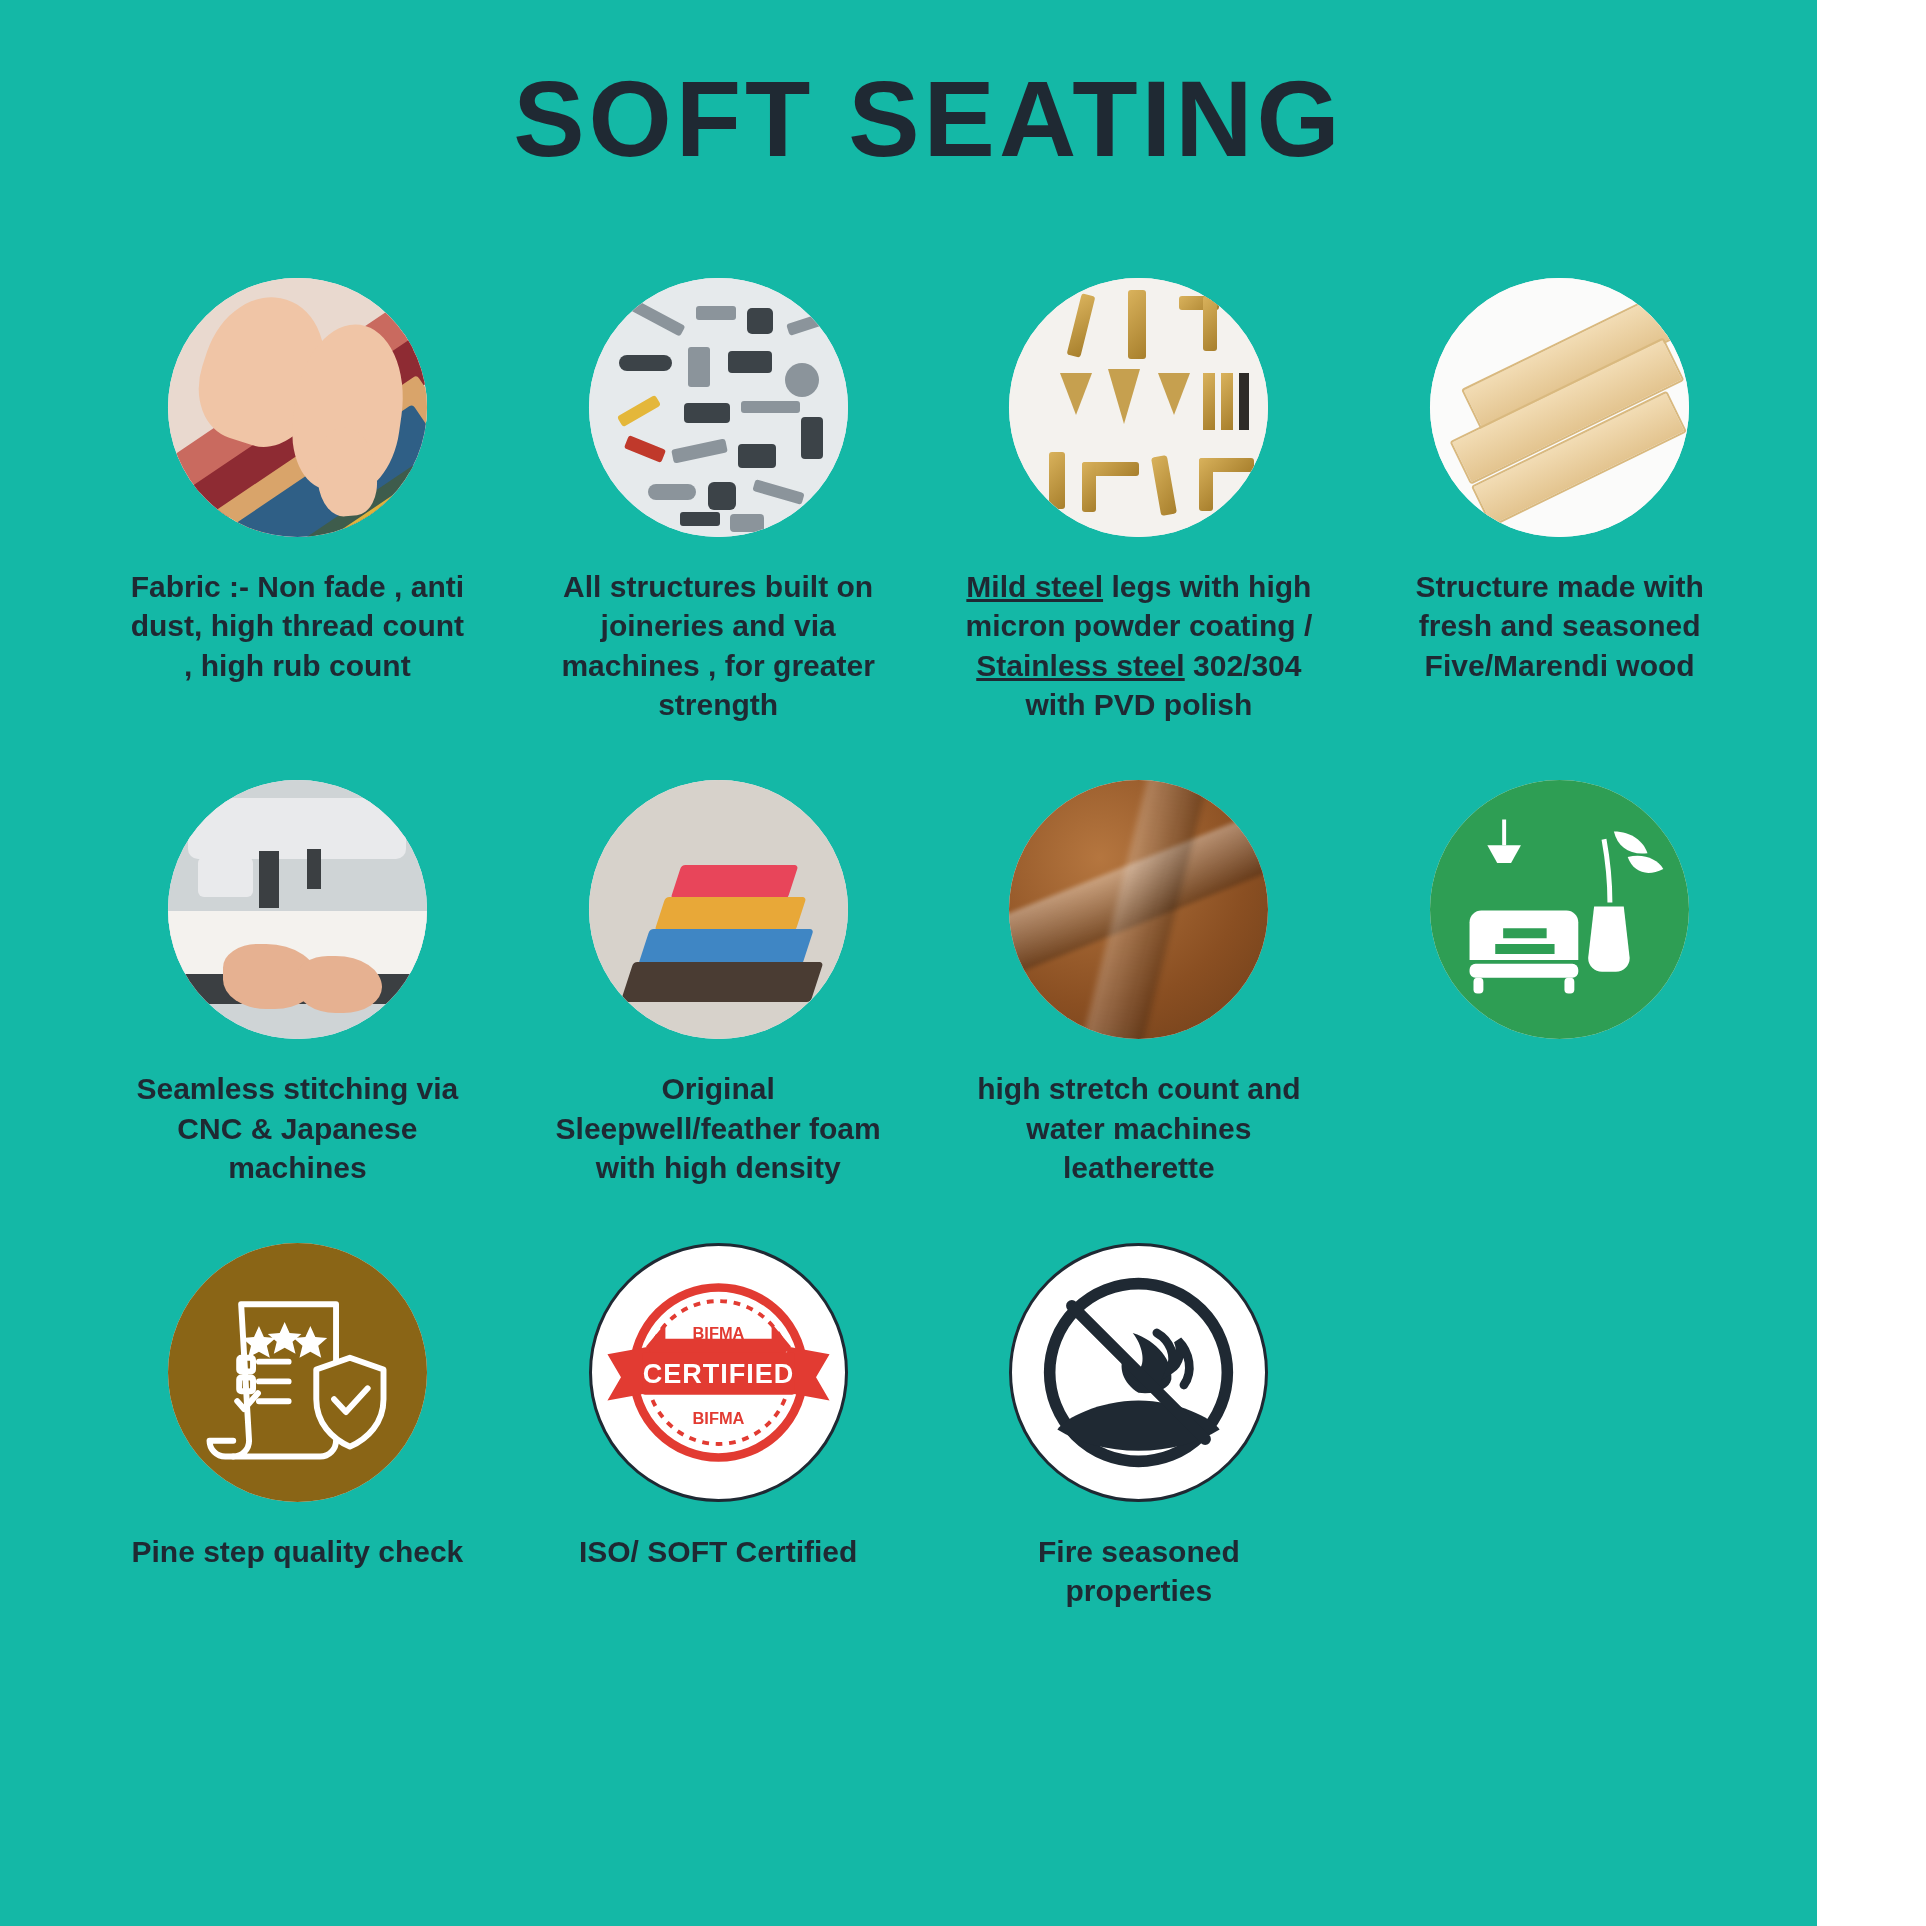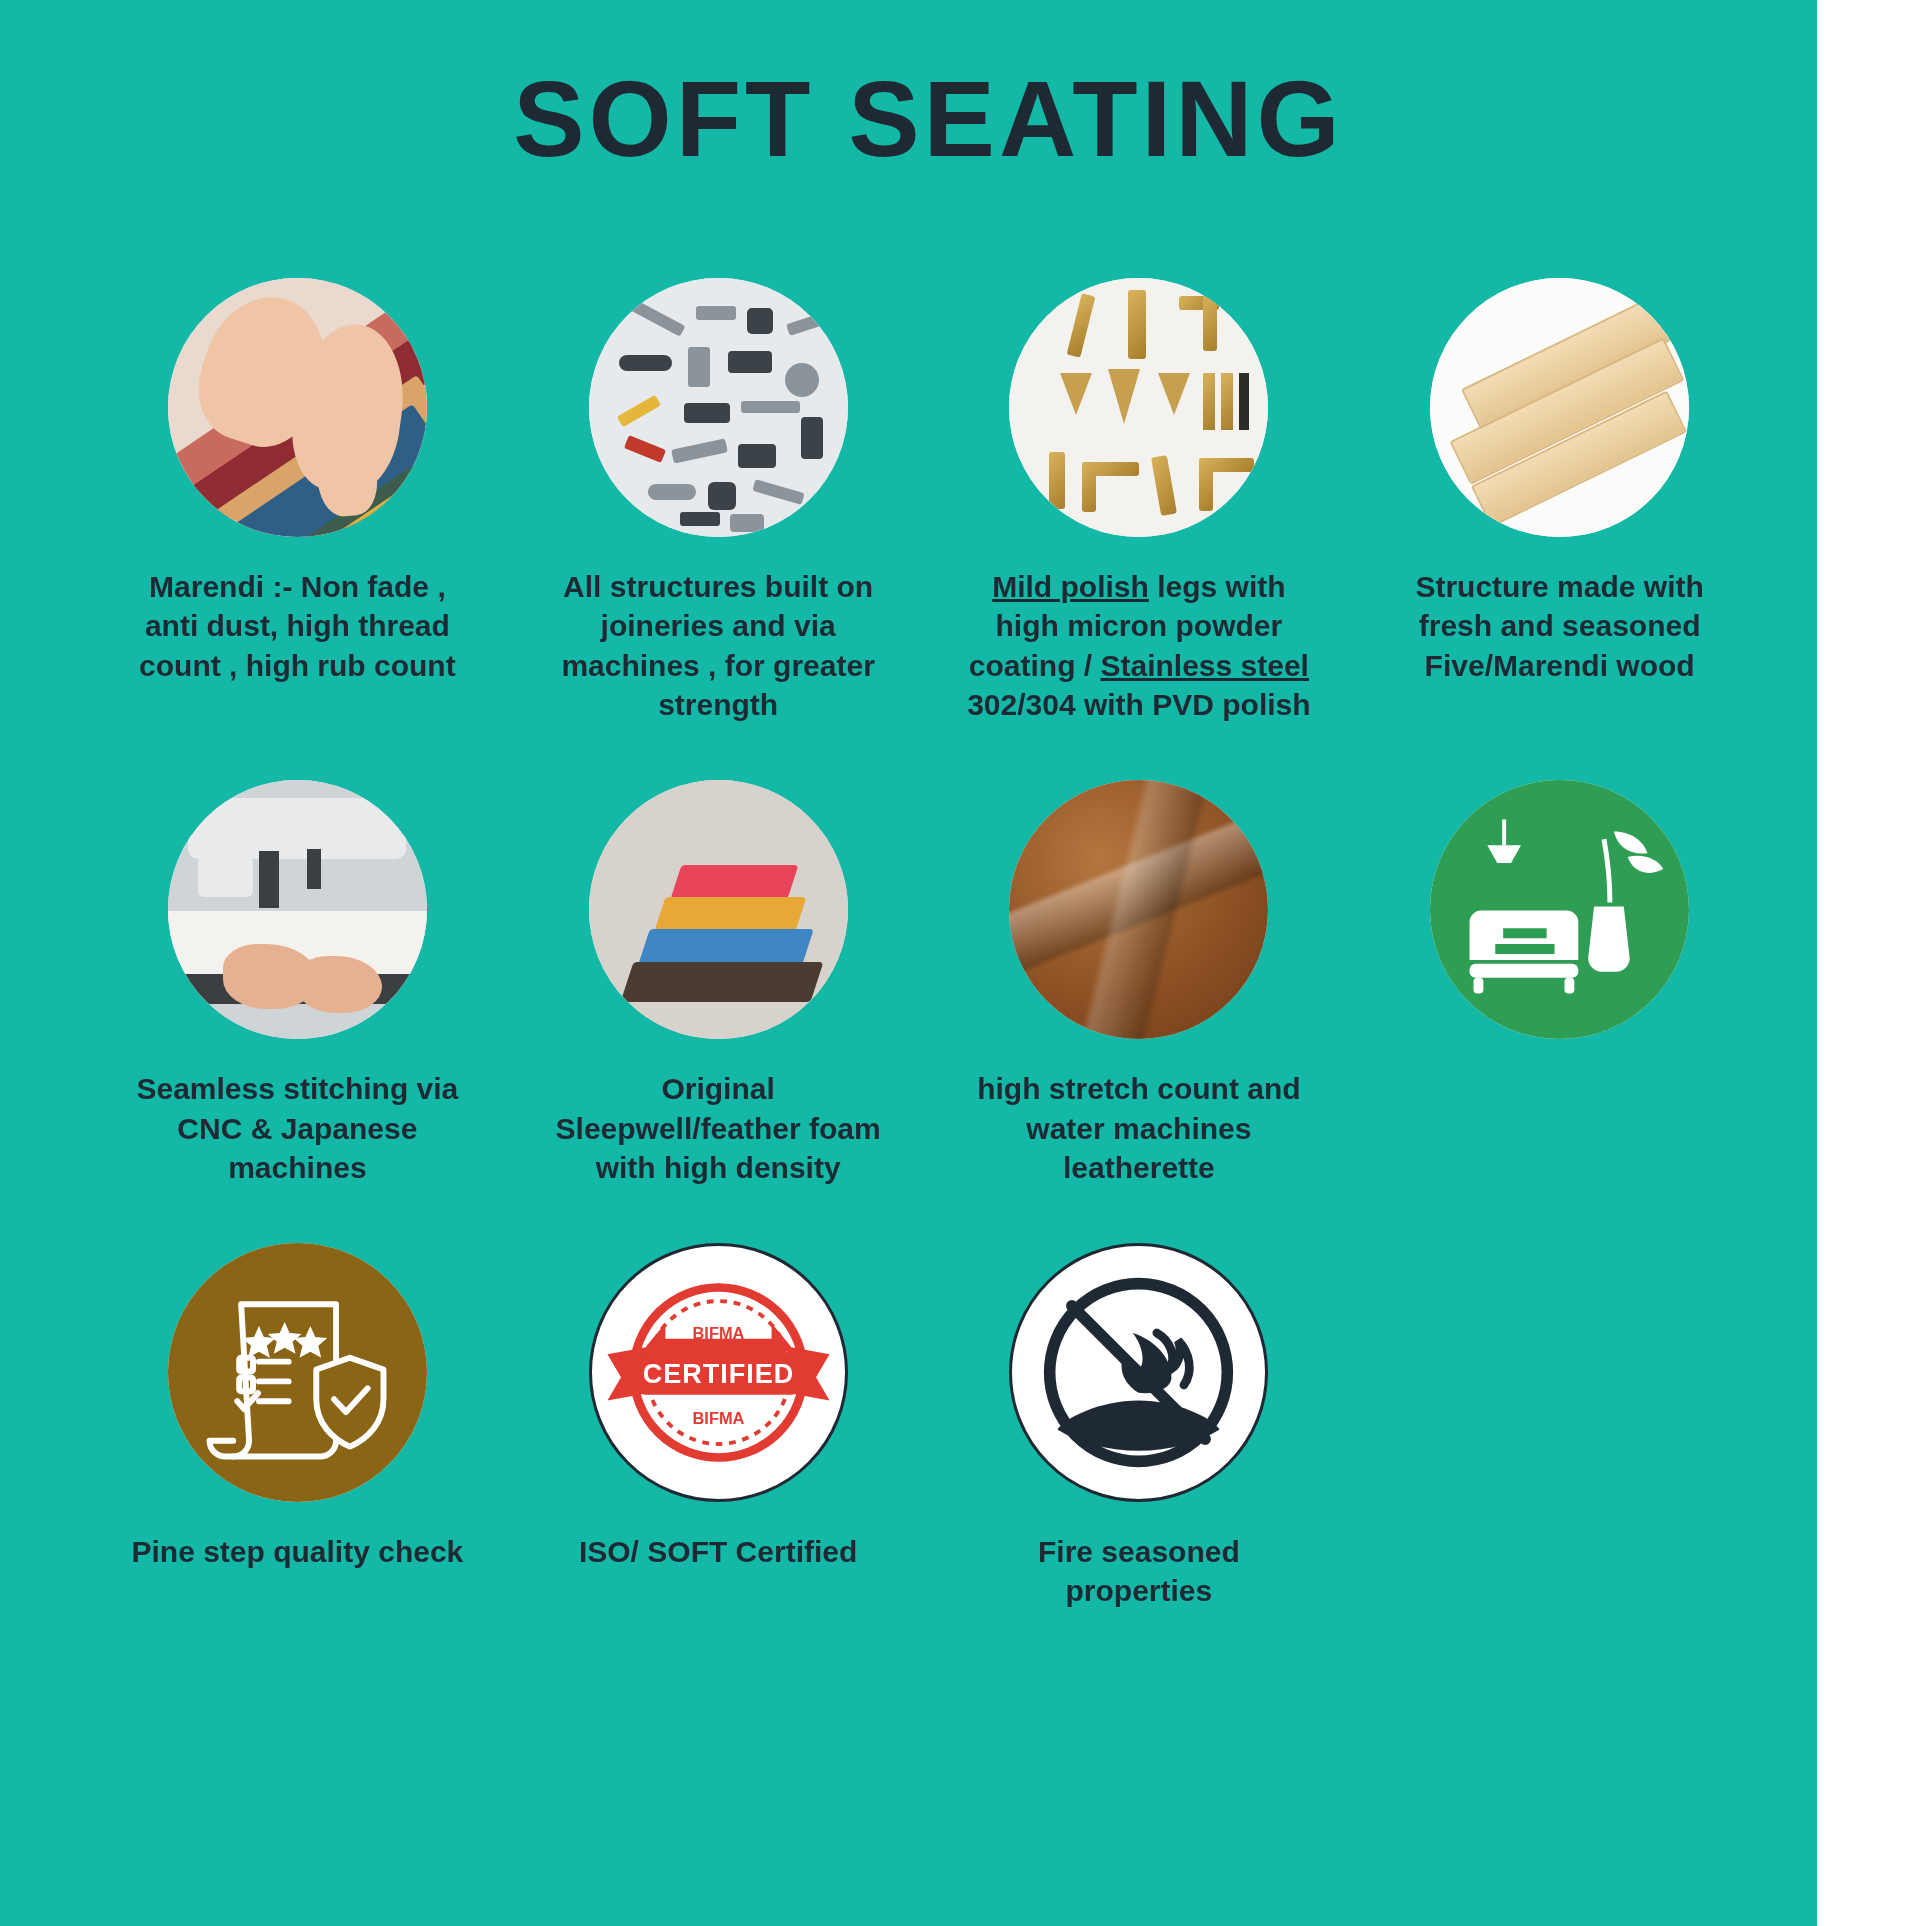--- a/index.html
+++ b/index.html
@@ -180,21 +180,21 @@
           <div class="sw" style="left:10px;top:248px;width:307px;height:55px;background:#3e5c4c;"></div>
           <div class="sw" style="left:59px;top:234px;width:297px;height:51px;background:#e0b23c;"></div>
           <div class="sw" style="left:109px;top:248px;width:297px;height:55px;background:#7a3330;"></div>
           <div class="sw" style="left:158px;top:257px;width:297px;height:59px;background:#b89a72;"></div>
           <div class="hand" style="left:36px;top:18px;width:119px;height:149px;transform:rotate(18deg);"></div>
           <div class="hand" style="left:127px;top:46px;width:107px;height:168px;transform:rotate(8deg);"></div>
           <div class="hand" style="left:149px;top:149px;width:59px;height:89px;transform:rotate(-6deg);"></div>
         </div>
       </div>
       <div class="caption">
-        <b>Marendi</b> :- Non fade , anti dust, high thread count , high rub count
+        <b>Fabric</b> :- Non fade , anti dust, high thread count , high rub count
       </div>
     </div>
 
     <div class="cell">
       <div class="circle-wrap">
         <div class="parts">
           <i style="left:40px;top:34px;width:57px;height:12px;transform:rotate(28deg);"></i>
           <i style="left:107px;top:28px;width:40px;height:14px;"></i>
           <i class="dark" style="left:158px;top:30px;width:26px;height:26px;border-radius:5px;"></i>
           <i style="left:198px;top:40px;width:40px;height:12px;transform:rotate(-18deg);"></i>
@@ -234,21 +234,21 @@
           <i class="dark" style="left:230px;top:95px;width:10px;height:57px;"></i>
           <i style="left:40px;top:174px;width:16px;height:57px;border-radius:3px;"></i>
           <i style="left:73px;top:184px;width:57px;height:14px;border-radius:3px;"></i>
           <i style="left:73px;top:184px;width:14px;height:50px;border-radius:3px;"></i>
           <i style="left:147px;top:178px;width:16px;height:59px;transform:rotate(-10deg);border-radius:3px;"></i>
           <i style="left:190px;top:180px;width:55px;height:14px;border-radius:3px;"></i>
           <i style="left:190px;top:180px;width:14px;height:53px;border-radius:3px;"></i>
         </div>
       </div>
       <div class="caption">
-        <span class="u">Mild polish</span> legs with high micron powder coating / <span class="u">Stainless steel</span> 302/304 with PVD polish
+        <span class="u">Mild steel</span> legs with high micron powder coating / <span class="u">Stainless steel</span> 302/304 with PVD polish
       </div>
     </div>
 
     <div class="cell">
       <div class="circle-wrap">
         <div class="planks">
           <i style="left:30px;top:59px;width:228px;height:48px;"></i>
           <i style="left:18px;top:109px;width:238px;height:48px;"></i>
           <i style="left:40px;top:158px;width:218px;height:46px;"></i>
         </div>

